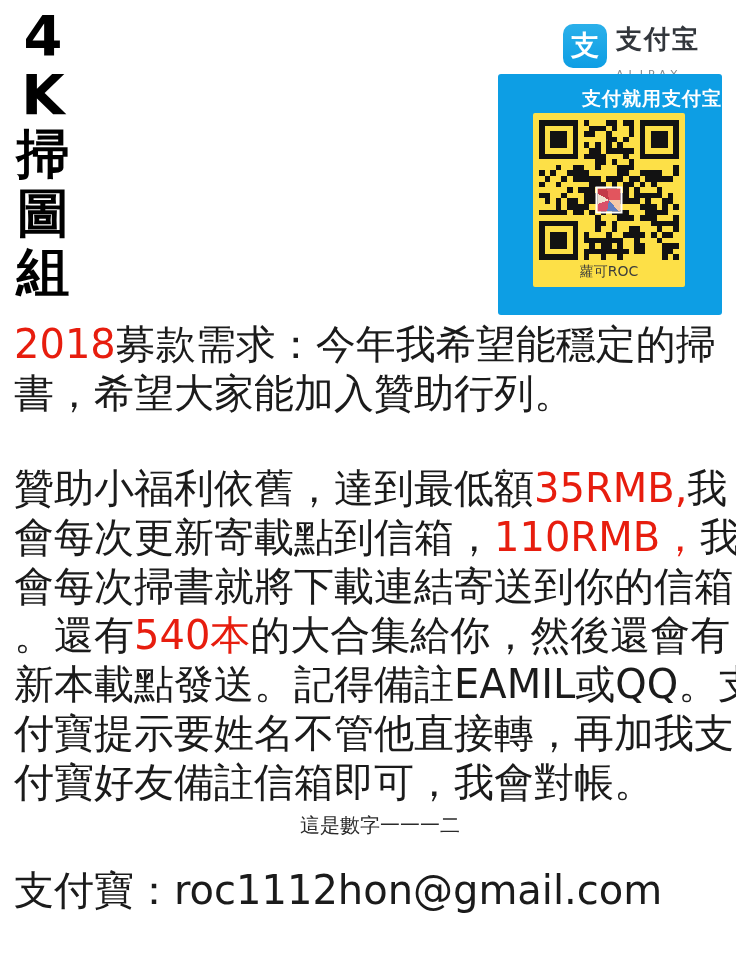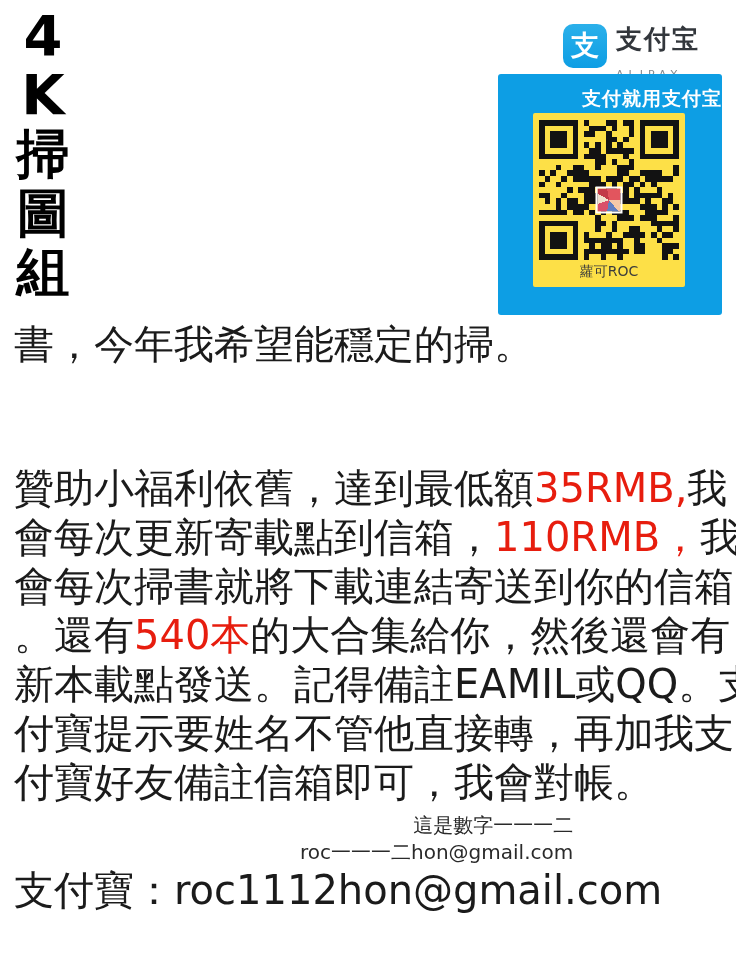--- a/index.html
+++ b/index.html
@@ -725,33 +725,33 @@
           <div class="qb"></div>
           <div></div>
           <div class="qb"></div>
         </div>
       <div class="qr-avatar"></div>
       <div class="qr-owner">蘿可ROC</div>
     </div>
   </div>
 
   <div class="para para1">
-    <div class="line"><span>書，今年我希望能穩定的掃。</span></div>
+    <div class="line"><span class="red">2018</span><span>募款需求：今年我希望能穩定的掃</span></div>
+    <div class="line"><span>書，希望大家能加入贊助行列。</span></div>
   </div>
 
   <div class="para para2">
     <div class="line"><span>贊助小福利依舊，達到最低額</span><span class="red">35RMB,</span><span>我</span></div>
     <div class="line"><span>會每次更新寄載點到信箱，</span><span class="red">110RMB，</span><span>我</span></div>
     <div class="line"><span>會每次掃書就將下載連結寄送到你的信箱</span></div>
     <div class="line"><span>。還有</span><span class="red">540本</span><span>的大合集給你，然後還會有</span></div>
     <div class="line"><span>新本載點發送。記得備註EAMIL或QQ。支</span></div>
     <div class="line"><span>付寶提示要姓名不管他直接轉，再加我支</span></div>
     <div class="line"><span>付寶好友備註信箱即可，我會對帳。</span></div>
   </div>
 
   <div class="note">
     <div class="nline">這是數字一一一二</div>
-    <div class="nline">roc一一一二hon@gmail.com</div>
   </div>
 
   <div class="footer-line footer-alipay">支付寶：roc1112hon@gmail.com</div>
 
 </div>
 
 </body></html>

